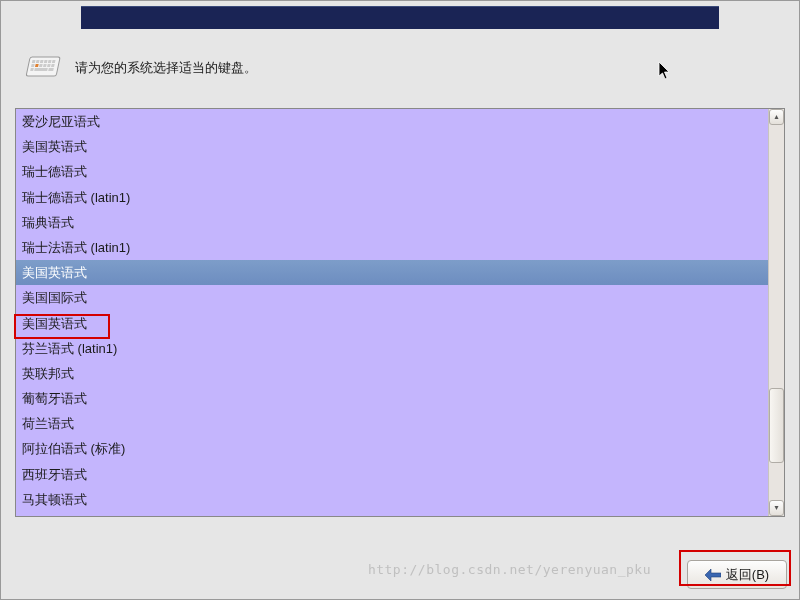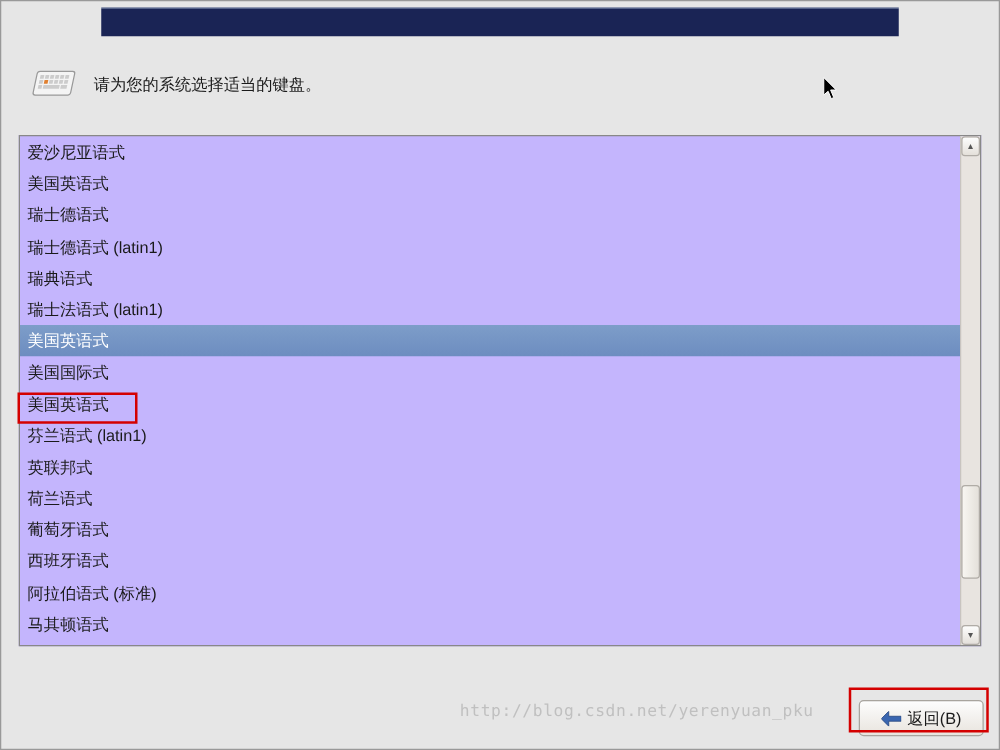--- a/index.html
+++ b/index.html
@@ -166,24 +166,24 @@
       <div class="list-item">美国英语式</div>
       <div class="list-item">瑞士德语式</div>
       <div class="list-item">瑞士德语式 (latin1)</div>
       <div class="list-item">瑞典语式</div>
       <div class="list-item">瑞士法语式 (latin1)</div>
       <div class="list-item selected">美国英语式</div>
       <div class="list-item">美国国际式</div>
       <div class="list-item">美国英语式</div>
       <div class="list-item">芬兰语式 (latin1)</div>
       <div class="list-item">英联邦式</div>
+      <div class="list-item">葡萄牙语式</div>
       <div class="list-item">荷兰语式</div>
-      <div class="list-item">葡萄牙语式</div>
+      <div class="list-item">阿拉伯语式 (标准)</div>
       <div class="list-item">西班牙语式</div>
-      <div class="list-item">阿拉伯语式 (标准)</div>
       <div class="list-item">马其顿语式</div>
     </div>
   <div class="scrollbar">
     <div class="sb-btn">
         <span class="sb-arrow">▴</span>
       </div>
     <div class="sb-track">
       <div class="sb-thumb" id="sb-thumb" style="top: 70%; height: 20%;"></div>
     </div>
     <div class="sb-btn">

